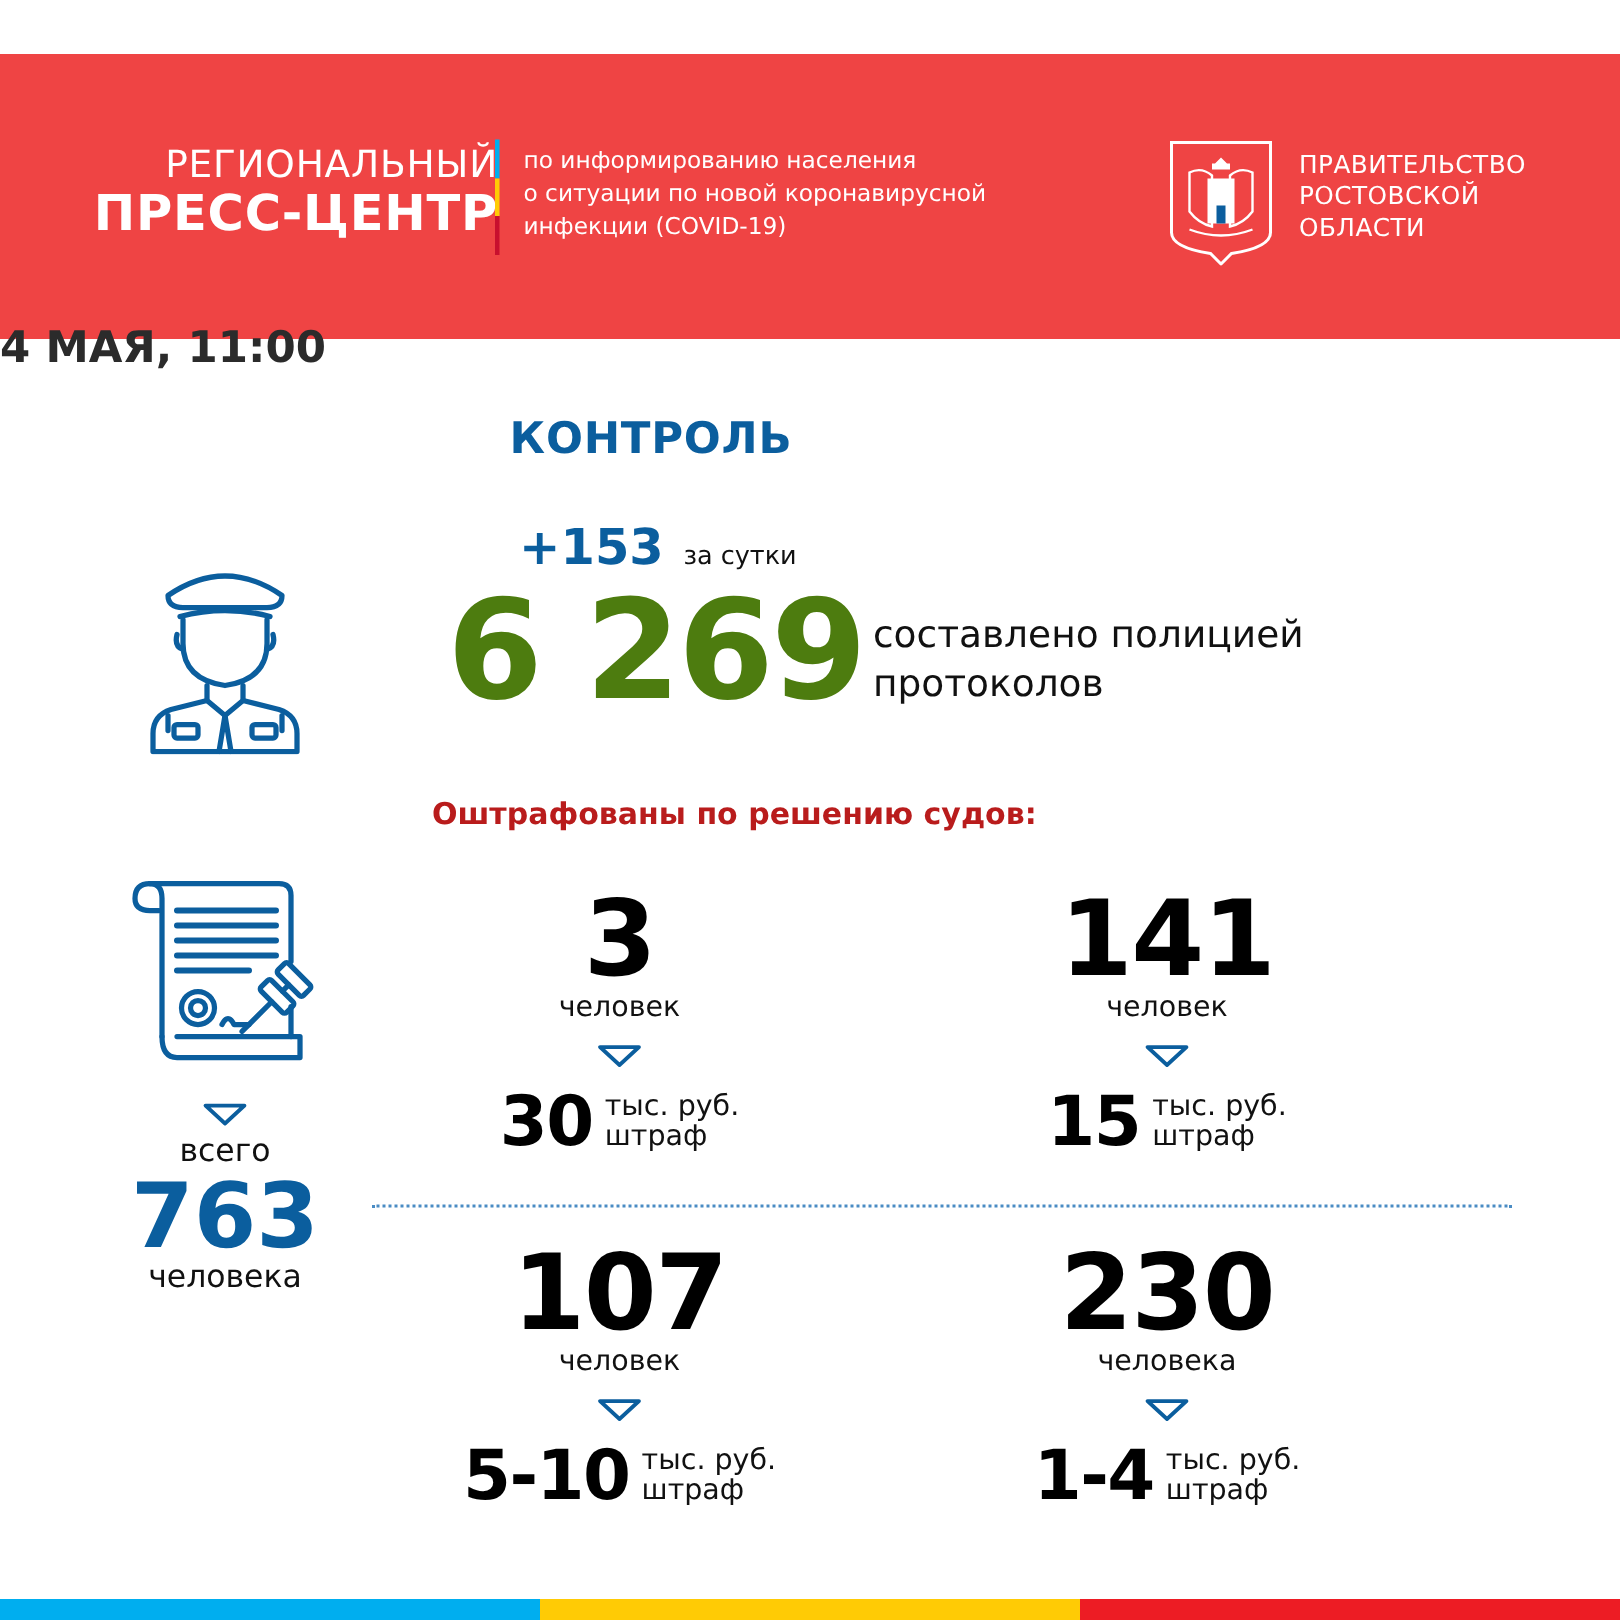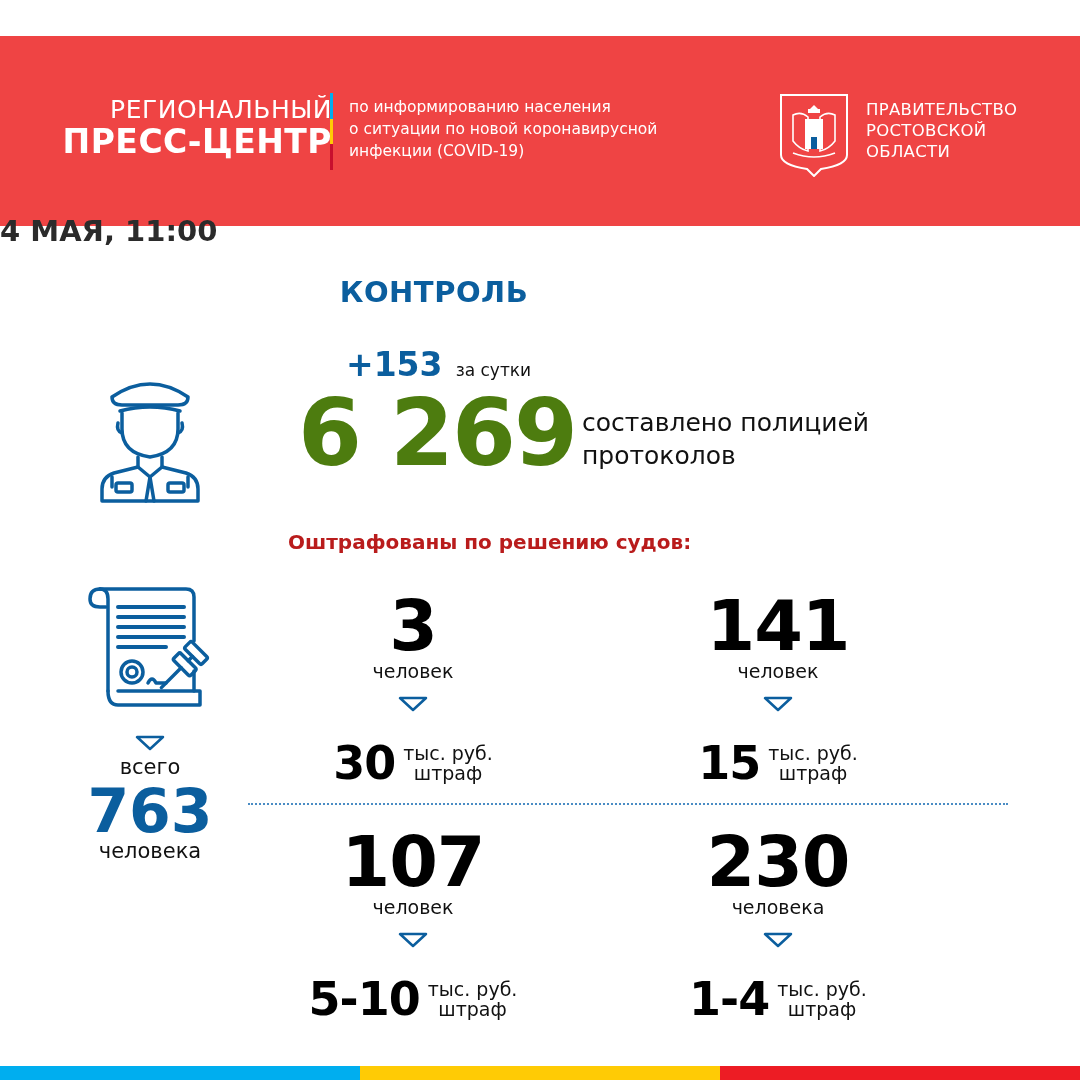--- a/index.html
+++ b/index.html
@@ -31,23 +31,23 @@
   .total { position:absolute; left:80px; width:140px; top:735px; text-align:center; }
   .tri { display:block; margin:0 auto; }
   .total .lbl { font-size:21px; color:#111; margin-top:4px; }
   .total .num { font-size:60px; font-weight:bold; color:#0b5e9e; line-height:64px; }
   .total .unit { font-size:21px; color:#111; margin-top:-4px; }
 
   .cell { position:absolute; width:300px; text-align:center; }
   .cell .num { font-size:70px; font-weight:bold; color:#000; line-height:72px; letter-spacing:-1px; }
   .cell .unit { font-size:19px; color:#111; margin-top:-2px; }
   .cell .tri { margin-top:14px; }
-  .fine { display:flex; justify-content:center; align-items:center; margin-top:24px; }
+  .fine { display:flex; justify-content:center; align-items:center; margin-top:8px; }
   .fine .amt { font-size:46px; font-weight:bold; color:#000; letter-spacing:-1px; }
-  .fine .txt { font-size:19px; line-height:20px; text-align:center; margin-left:8px; color:#111; }
+  .fine .txt { font-size:19px; line-height:20px; text-align:left; margin-left:8px; color:#111; }
 
   .divider { position:absolute; left:248px; top:803px; width:760px; border-top:2px dotted #4a8cc4; }
   .stripe { position:absolute; left:0; bottom:0; width:1080px; height:14px; display:flex; }
   .stripe span { flex:1; height:14px; }
 </style>
 </head>
 <body>
 
 <div class="header">
   <div class="hdr-title">

